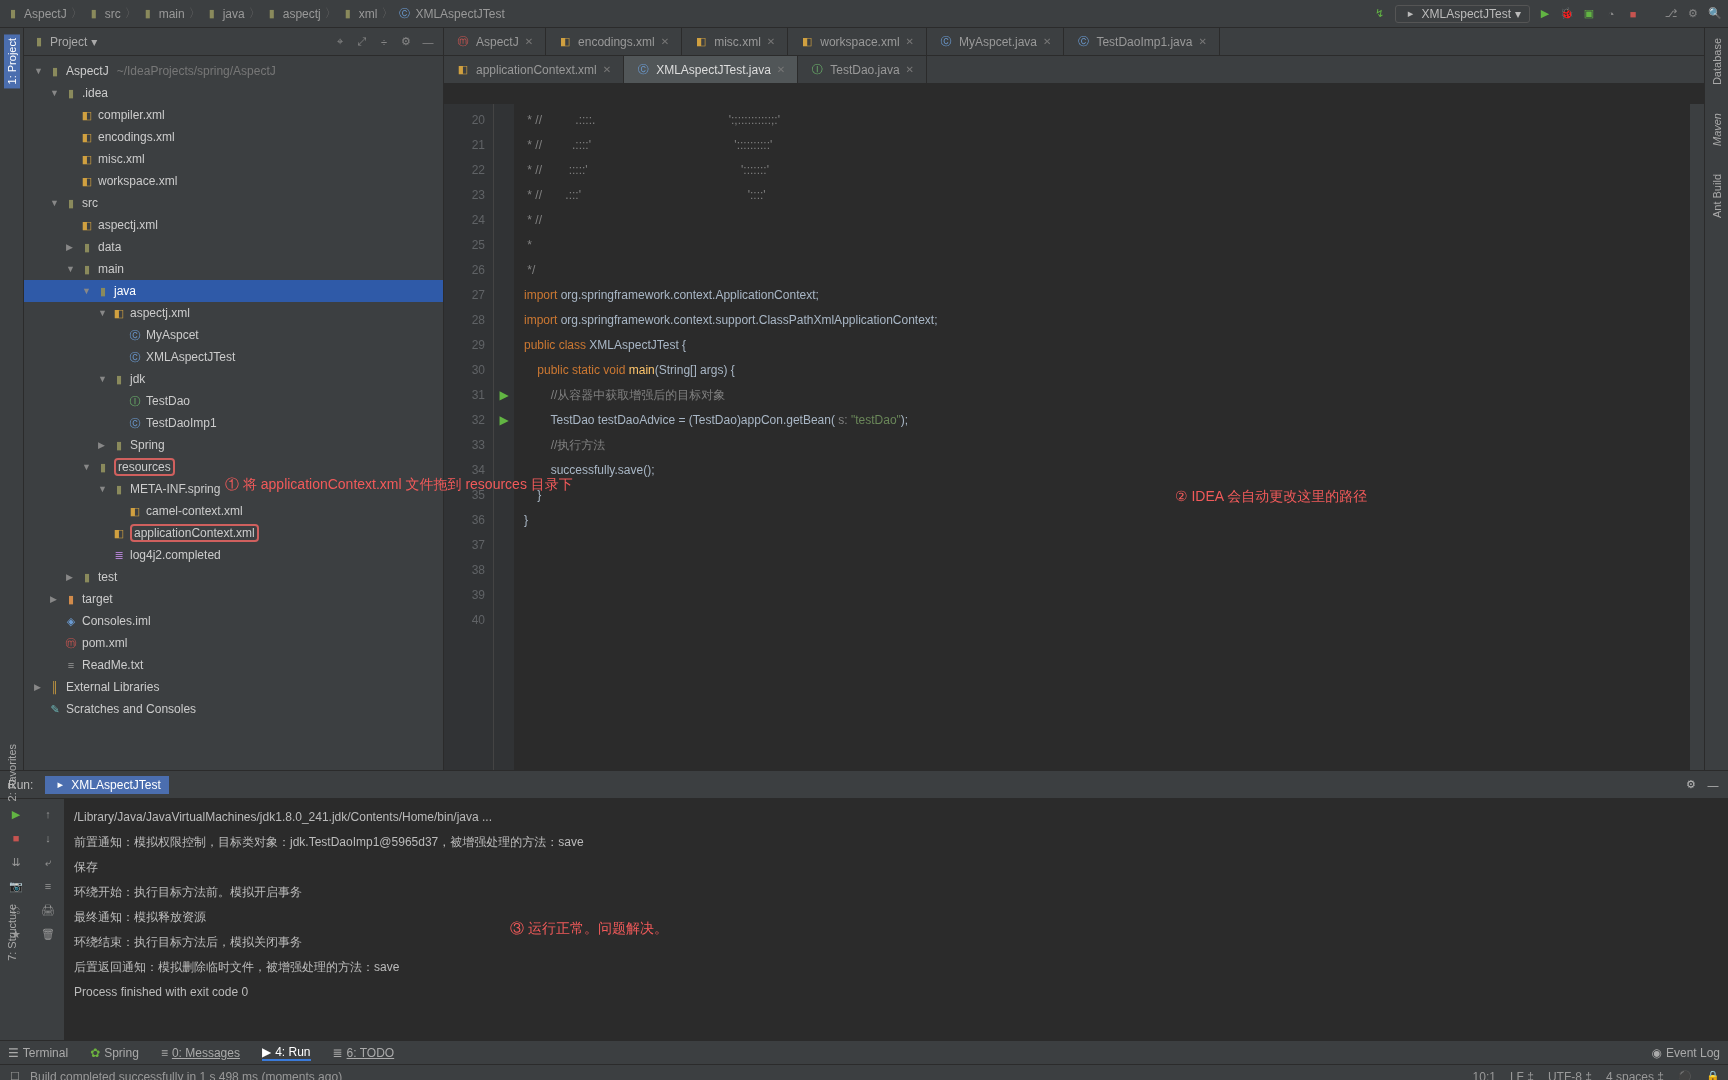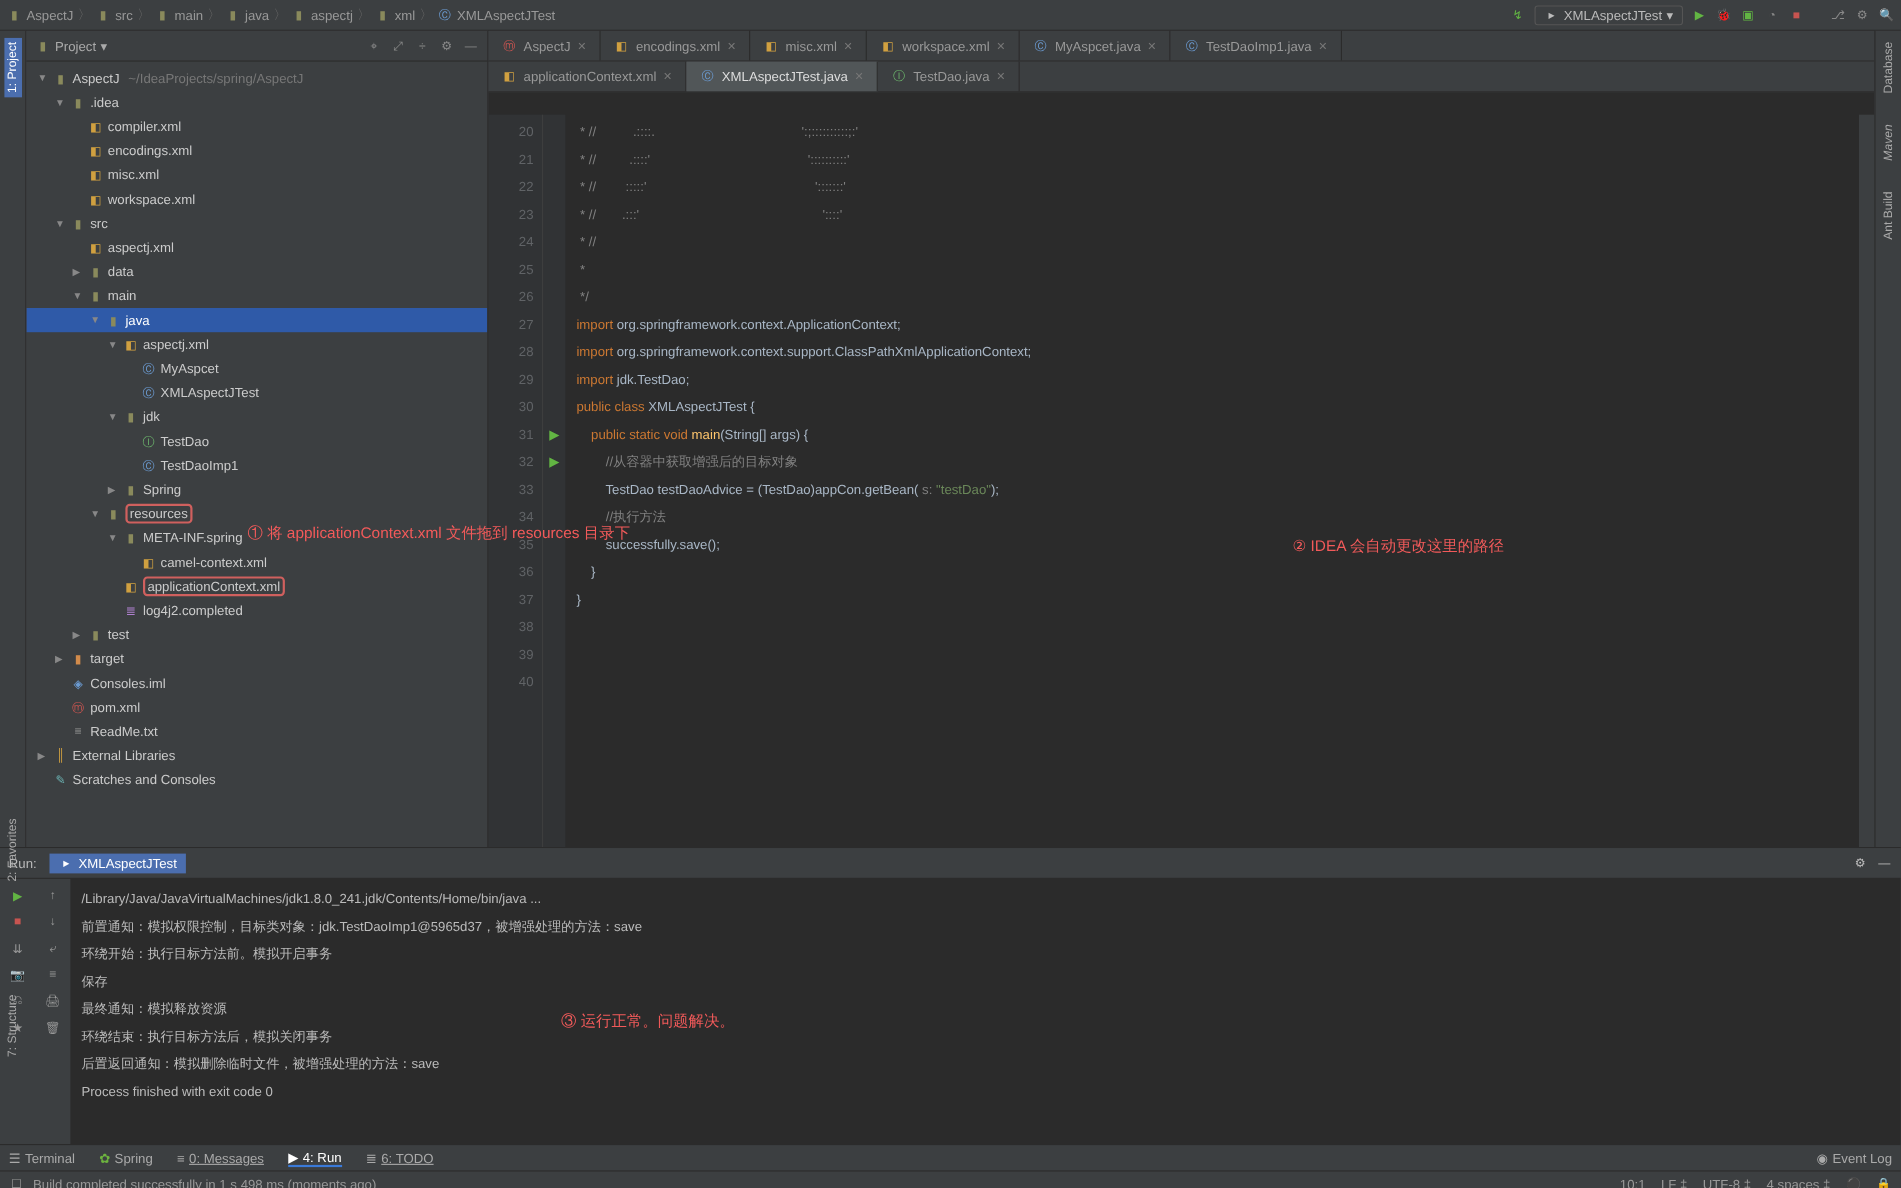--- a/index.html
+++ b/index.html
@@ -409,21 +409,20 @@
       <div class="code" id="code">
           <div class="cl"><span class="c-comment"> * //          .::::.                                        ':;::::::::::;:'</span></div>
           <div class="cl"><span class="c-comment"> * //         .::::'                                           '::::::::::'</span></div>
           <div class="cl"><span class="c-comment"> * //        :::::'                                              ':::::::'</span></div>
           <div class="cl"><span class="c-comment"> * //       .:::'                                                  '::::'</span></div>
           <div class="cl"><span class="c-comment"> * //</span></div>
           <div class="cl"><span class="c-comment"> * <p></p></span></div>
           <div class="cl"><span class="c-comment"> */</span></div>
           <div class="cl"><span class="c-kw">import</span> org.springframework.context.ApplicationContext;</div>
           <div class="cl"><span class="c-kw">import</span> org.springframework.context.support.ClassPathXmlApplicationContext;</div>
-          <div class="cl"><span class="c-kw">import</span> jdk.TestDao;</div>
           <div class="cl"><span class="c-kw">public class</span> XMLAspectJTest {</div>
           <div class="cl">    <span class="c-kw">public static void</span> <span class="c-fn">main</span>(String[] args) {</div>
           <div class="cl">        <span class="c-comment">//从容器中获取增强后的目标对象</span></div>
           <div class="cl">        TestDao testDaoAdvice = (TestDao)appCon.getBean( <span class="c-param">s:</span> <span class="c-str">"testDao"</span>);</div>
           <div class="cl">        <span class="c-comment">//执行方法</span></div>
           <div class="cl">        successfully.save();</div>
           <div class="cl">    }</div>
           <div class="cl">}</div>
           <div class="cl"></div>
         </div>
@@ -474,22 +473,22 @@
         <span class="icon">↓</span>
         <span class="icon">⤶</span>
         <span class="icon">≡</span>
         <span class="icon">🖨</span>
         <span class="icon">🗑</span>
       </div>
     </div>
     <div class="run-out" id="runout">
         <div>/Library/Java/JavaVirtualMachines/jdk1.8.0_241.jdk/Contents/Home/bin/java ...</div>
         <div>前置通知：模拟权限控制，目标类对象：jdk.TestDaoImp1@5965d37，被增强处理的方法：save</div>
+        <div>保存</div>
         <div>环绕开始：执行目标方法前。模拟开启事务</div>
-        <div>保存</div>
         <div>最终通知：模拟释放资源</div>
         <div>环绕结束：执行目标方法后，模拟关闭事务</div>
         <div>后置返回通知：模拟删除临时文件，被增强处理的方法：save</div>
         <div></div>
         <div>Process finished with exit code 0</div>
       </div>
   </div>
 </div>
 
 <div class="toolbar-bottom">

